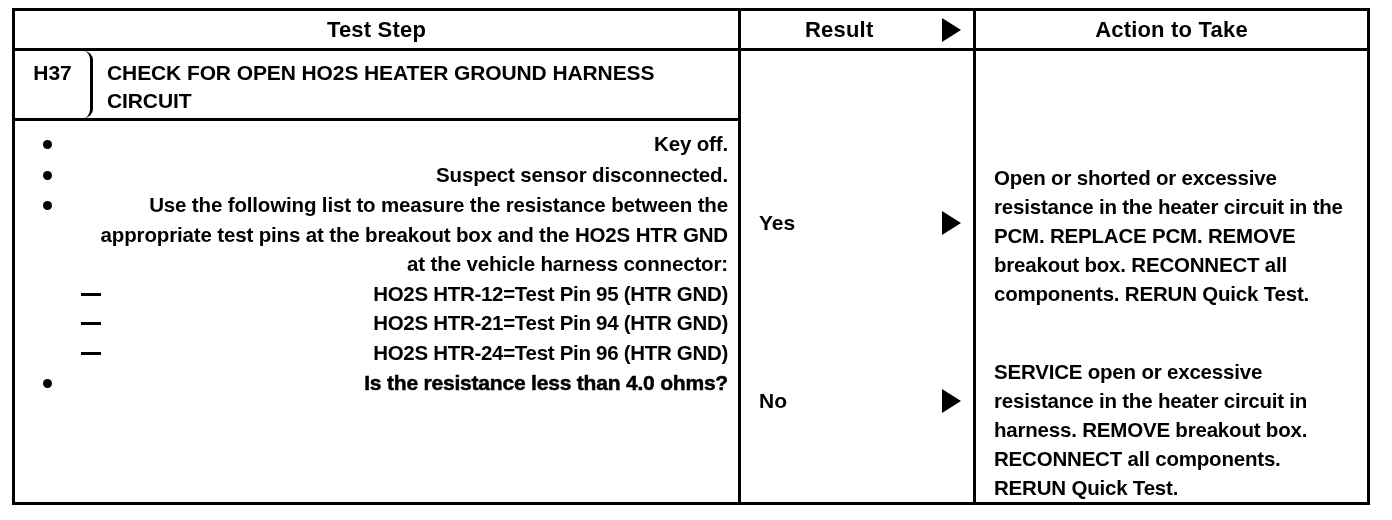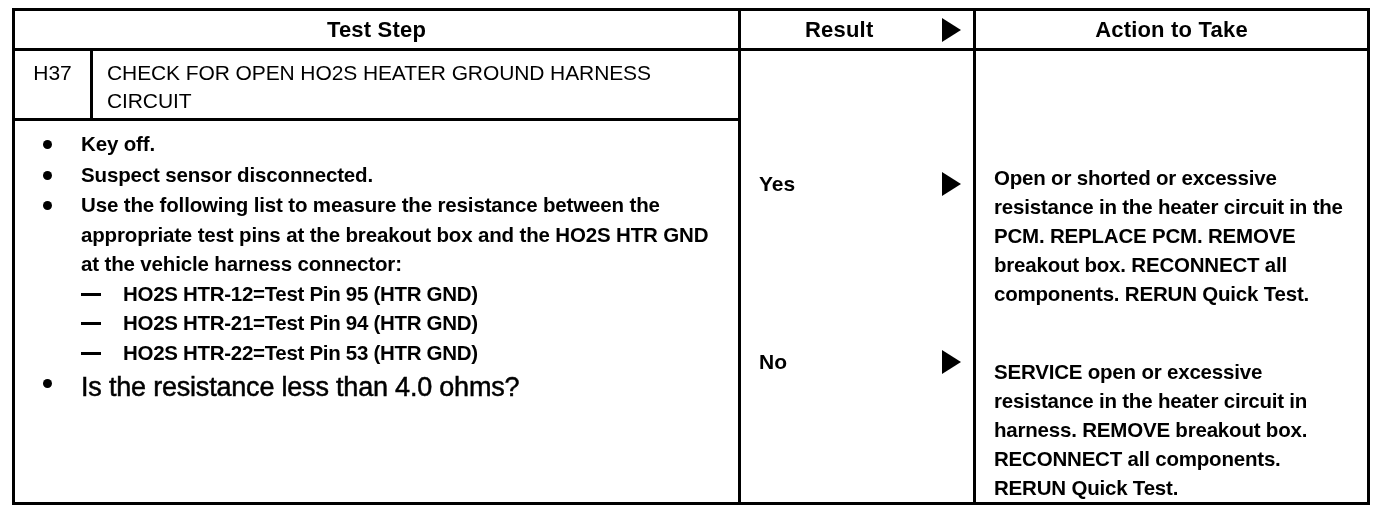--- a/index.html
+++ b/index.html
@@ -118,36 +118,38 @@
   }
   .step-code {
     width: 78px;
     flex: 0 0 78px;
     border-right: 3px solid #000;
     box-sizing: border-box;
     display: flex;
     align-items: flex-start;
     justify-content: center;
     padding-top: 10px;
-    font-weight: normal;
+    font-weight: bold;
     font-size: 21px;
+    border-radius: 9px;
   }
   .step-title {
     flex: 1 1 auto;
     padding: 8px 10px 0 14px;
     font-size: 21px;
     line-height: 1.32;
-    font-weight: normal;
+    font-weight: bold;
     letter-spacing: -0.1px;
   }
 
   .step-body {
     flex: 1 1 auto;
     padding: 8px 10px 7px 14px;
     box-sizing: border-box;
+    text-align: right;
   }
 
   ul.bullets {
     list-style: none;
     margin: 0;
     padding: 0;
   }
   ul.bullets > li {
     position: relative;
     padding-left: 52px;
@@ -160,22 +162,22 @@
   ul.bullets > li > .dot {
     position: absolute;
     left: 14px;
     top: 11px;
     width: 9px;
     height: 9px;
     background: #000;
     border-radius: 50%;
   }
   ul.bullets > li.heavy {
-    font-weight: normal;
-    font-size: 27px;
+    font-weight: bold;
+    font-size: 21px;
     letter-spacing: -0.2px;
     -webkit-text-stroke: 0.5px #000;
   }
 
   ul.sublist {
     list-style: none;
     margin: 0;
     padding: 0;
   }
   ul.sublist > li {
@@ -204,20 +206,21 @@
     box-sizing: border-box;
     position: relative;
   }
   .result-item {
     position: absolute;
     left: 0;
     width: 100%;
     height: 30px;
     display: flex;
     align-items: center;
+    margin-top: 39px;
   }
   .result-item .rlabel {
     position: absolute;
     left: 18px;
     font-size: 21px;
     font-weight: bold;
   }
   .result-item .tri {
     position: absolute;
     right: 12px;
@@ -294,21 +297,21 @@
                 <li>
                   <span class="dash"></span>
                   <span>HO2S HTR-12=Test Pin 95 (HTR GND)</span>
                 </li>
                 <li>
                   <span class="dash"></span>
                   <span>HO2S HTR-21=Test Pin 94 (HTR GND)</span>
                 </li>
                 <li>
                   <span class="dash"></span>
-                  <span>HO2S HTR-22=Test Pin 53 (HTR GND)</span>
+                  <span>HO2S HTR-24=Test Pin 96 (HTR GND)</span>
                 </li>
               </ul>
             </li>
 
             <li class="heavy">
               <span class="dot"></span>
               <span>Is the resistance less than 4.0 ohms?</span>
             </li>
 
           </ul>

